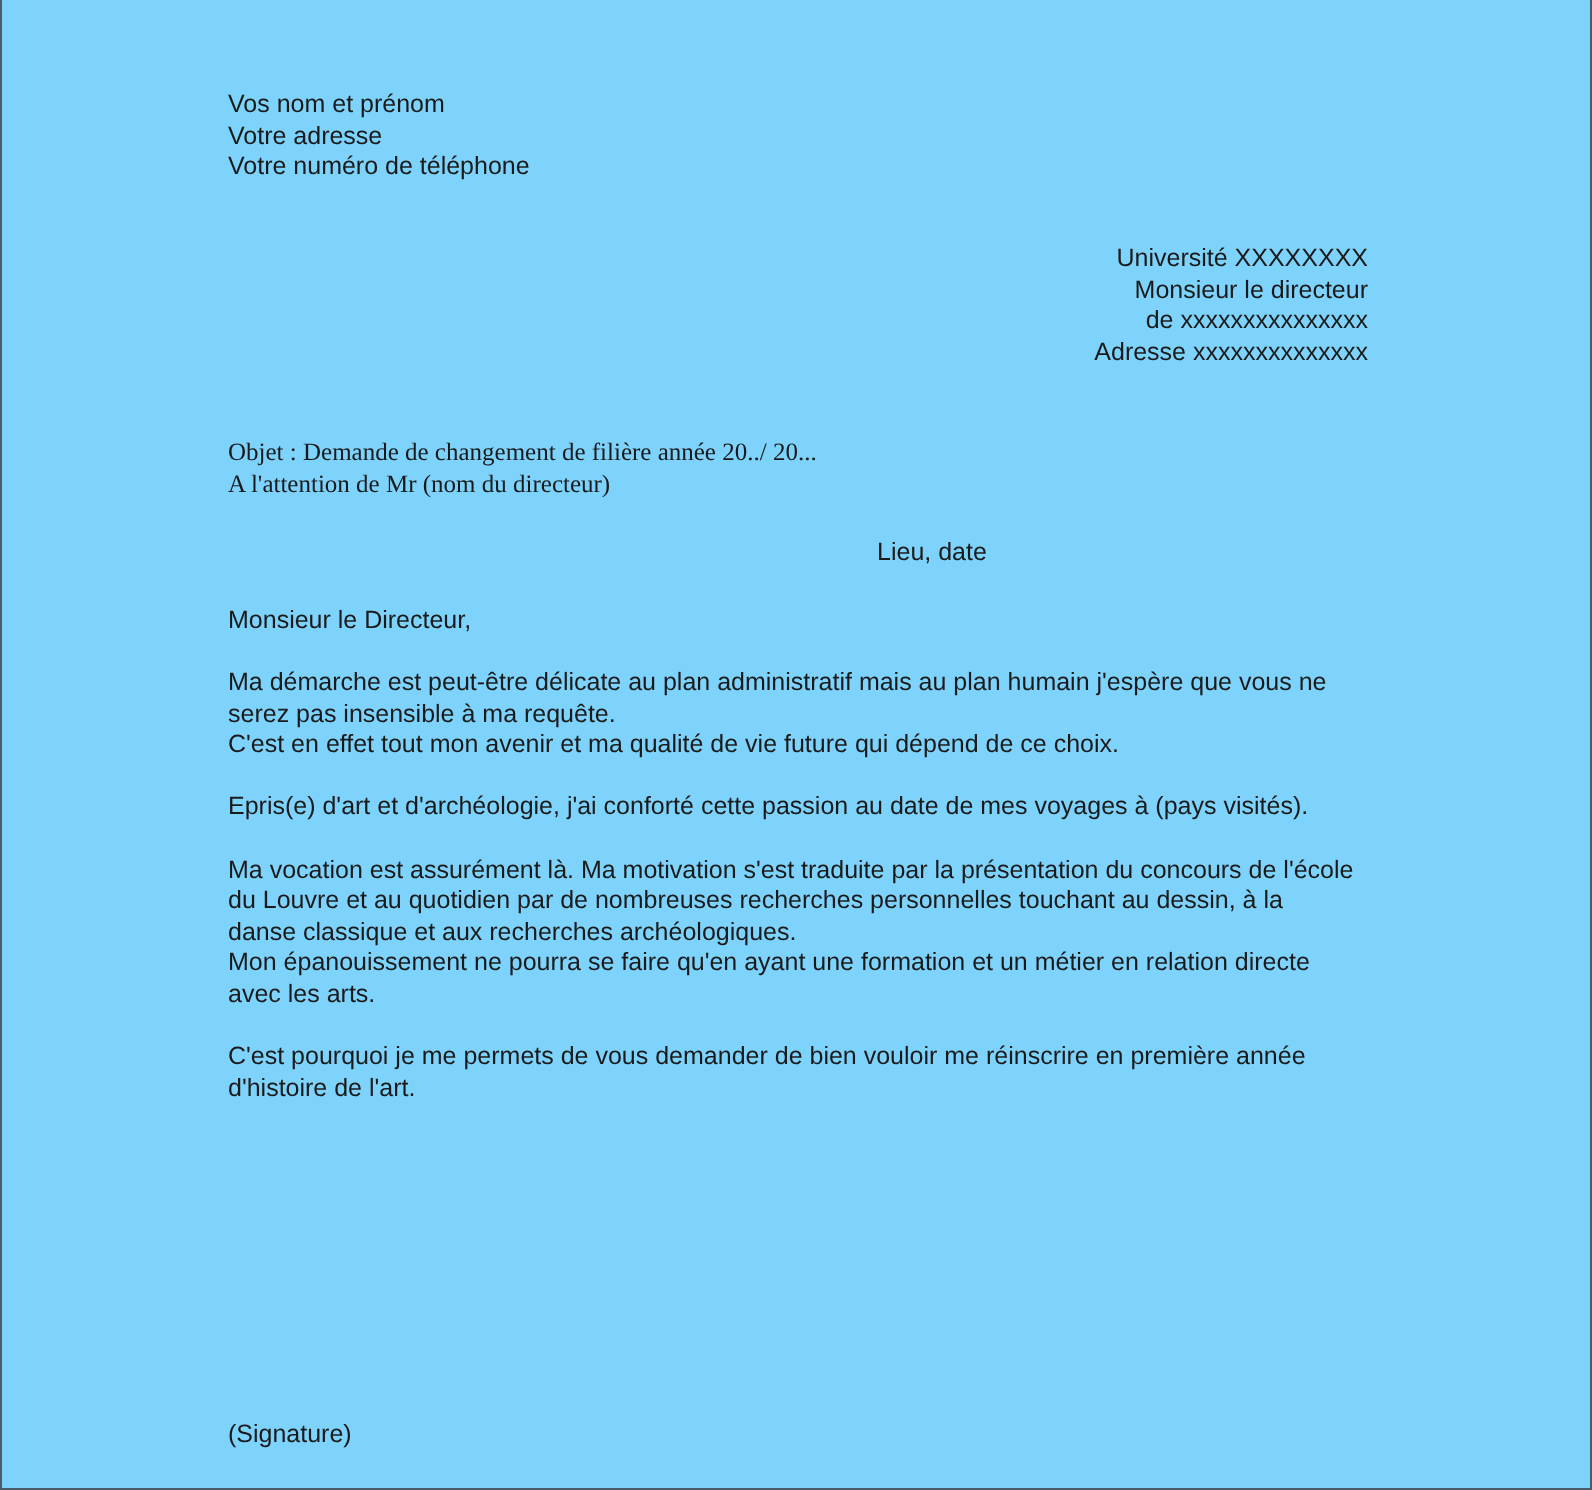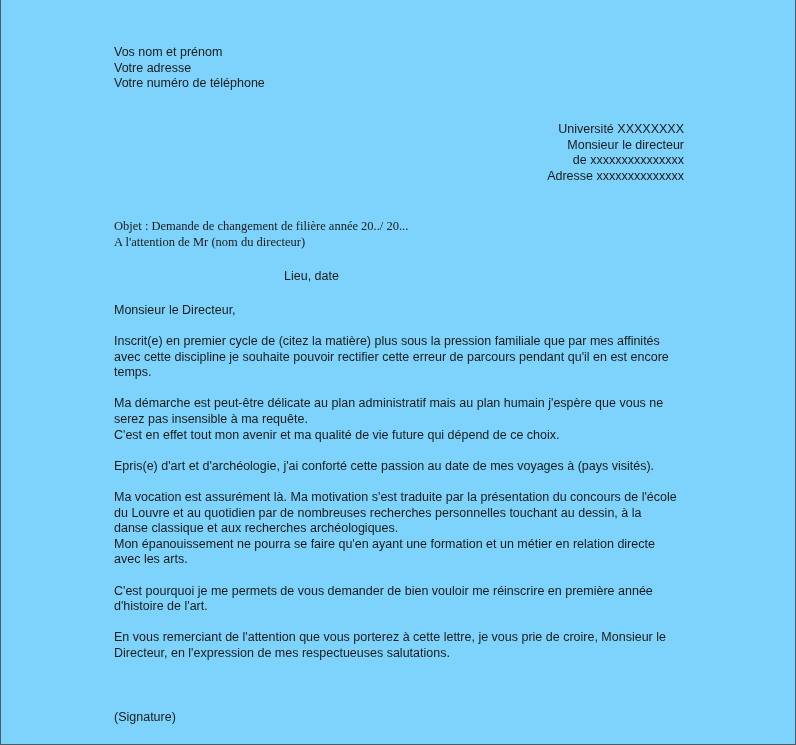--- a/index.html
+++ b/index.html
@@ -60,24 +60,24 @@
   .subject {
     position: absolute;
     left: 0;
     top: 219px;
     width: 560px;
     text-align: left;
     font-family: Liberation Serif, serif;
   }
   .place-date {
     position: absolute;
-    right: 0;
+    right: 18px;
     top: 269px;
     width: 400px;
-    text-align: left;
+    text-align: center;
   }
   .salutation {
     position: absolute;
     left: 0;
     top: 303px;
     width: 520px;
   }
   .body-text {
     position: absolute;
     left: 0;
@@ -116,27 +116,25 @@
 Adresse xxxxxxxxxxxxxx</div>
 
       <div class="subject block">Objet : Demande  de changement  de filière  année  20../ 20...
 A l'attention de Mr (nom du directeur)</div>
 
       <div class="place-date">Lieu, date</div>
 
       <div class="salutation">Monsieur le Directeur,</div>
 
       <div class="body-text">
-        <p class="para block">Inscrit(e) en premier  cycle de (citez la matière)  plus sous la pression familiale que par mes affinités avec cette discipline je souhaite pouvoir rectifier cette erreur  de parcours pendant qu'il en est encore temps.</p>
         <p class="para block">Ma démarche  est peut-être  délicate au plan administratif mais au plan humain j'espère que vous ne serez  pas insensible à ma requête.
 C'est en effet tout mon avenir et ma qualité de vie future qui dépend de ce choix.</p>
         <p class="para block">Epris(e) d'art et d'archéologie, j'ai conforté cette passion au date de mes voyages à (pays visités).</p>
         <p class="para block">Ma vocation est assurément  là. Ma motivation s'est traduite par la présentation du concours de l'école du Louvre et au quotidien par de nombreuses recherches  personnelles touchant au dessin, à la danse classique et aux recherches  archéologiques.
 Mon épanouissement ne pourra se faire qu'en ayant une formation et un métier en relation directe avec les arts.</p>
         <p class="para block">C'est pourquoi je me permets de vous demander  de bien vouloir me réinscrire  en première année  d'histoire de l'art.</p>
-        <p class="para block">En vous remerciant  de l'attention que vous porterez à cette lettre, je vous prie de croire, Monsieur le Directeur, en l'expression de mes respectueuses salutations.</p>
       </div>
 
       <div class="signature">(Signature)</div>
 
     </div>
   </div>
 </div>
 
 </body></html>

